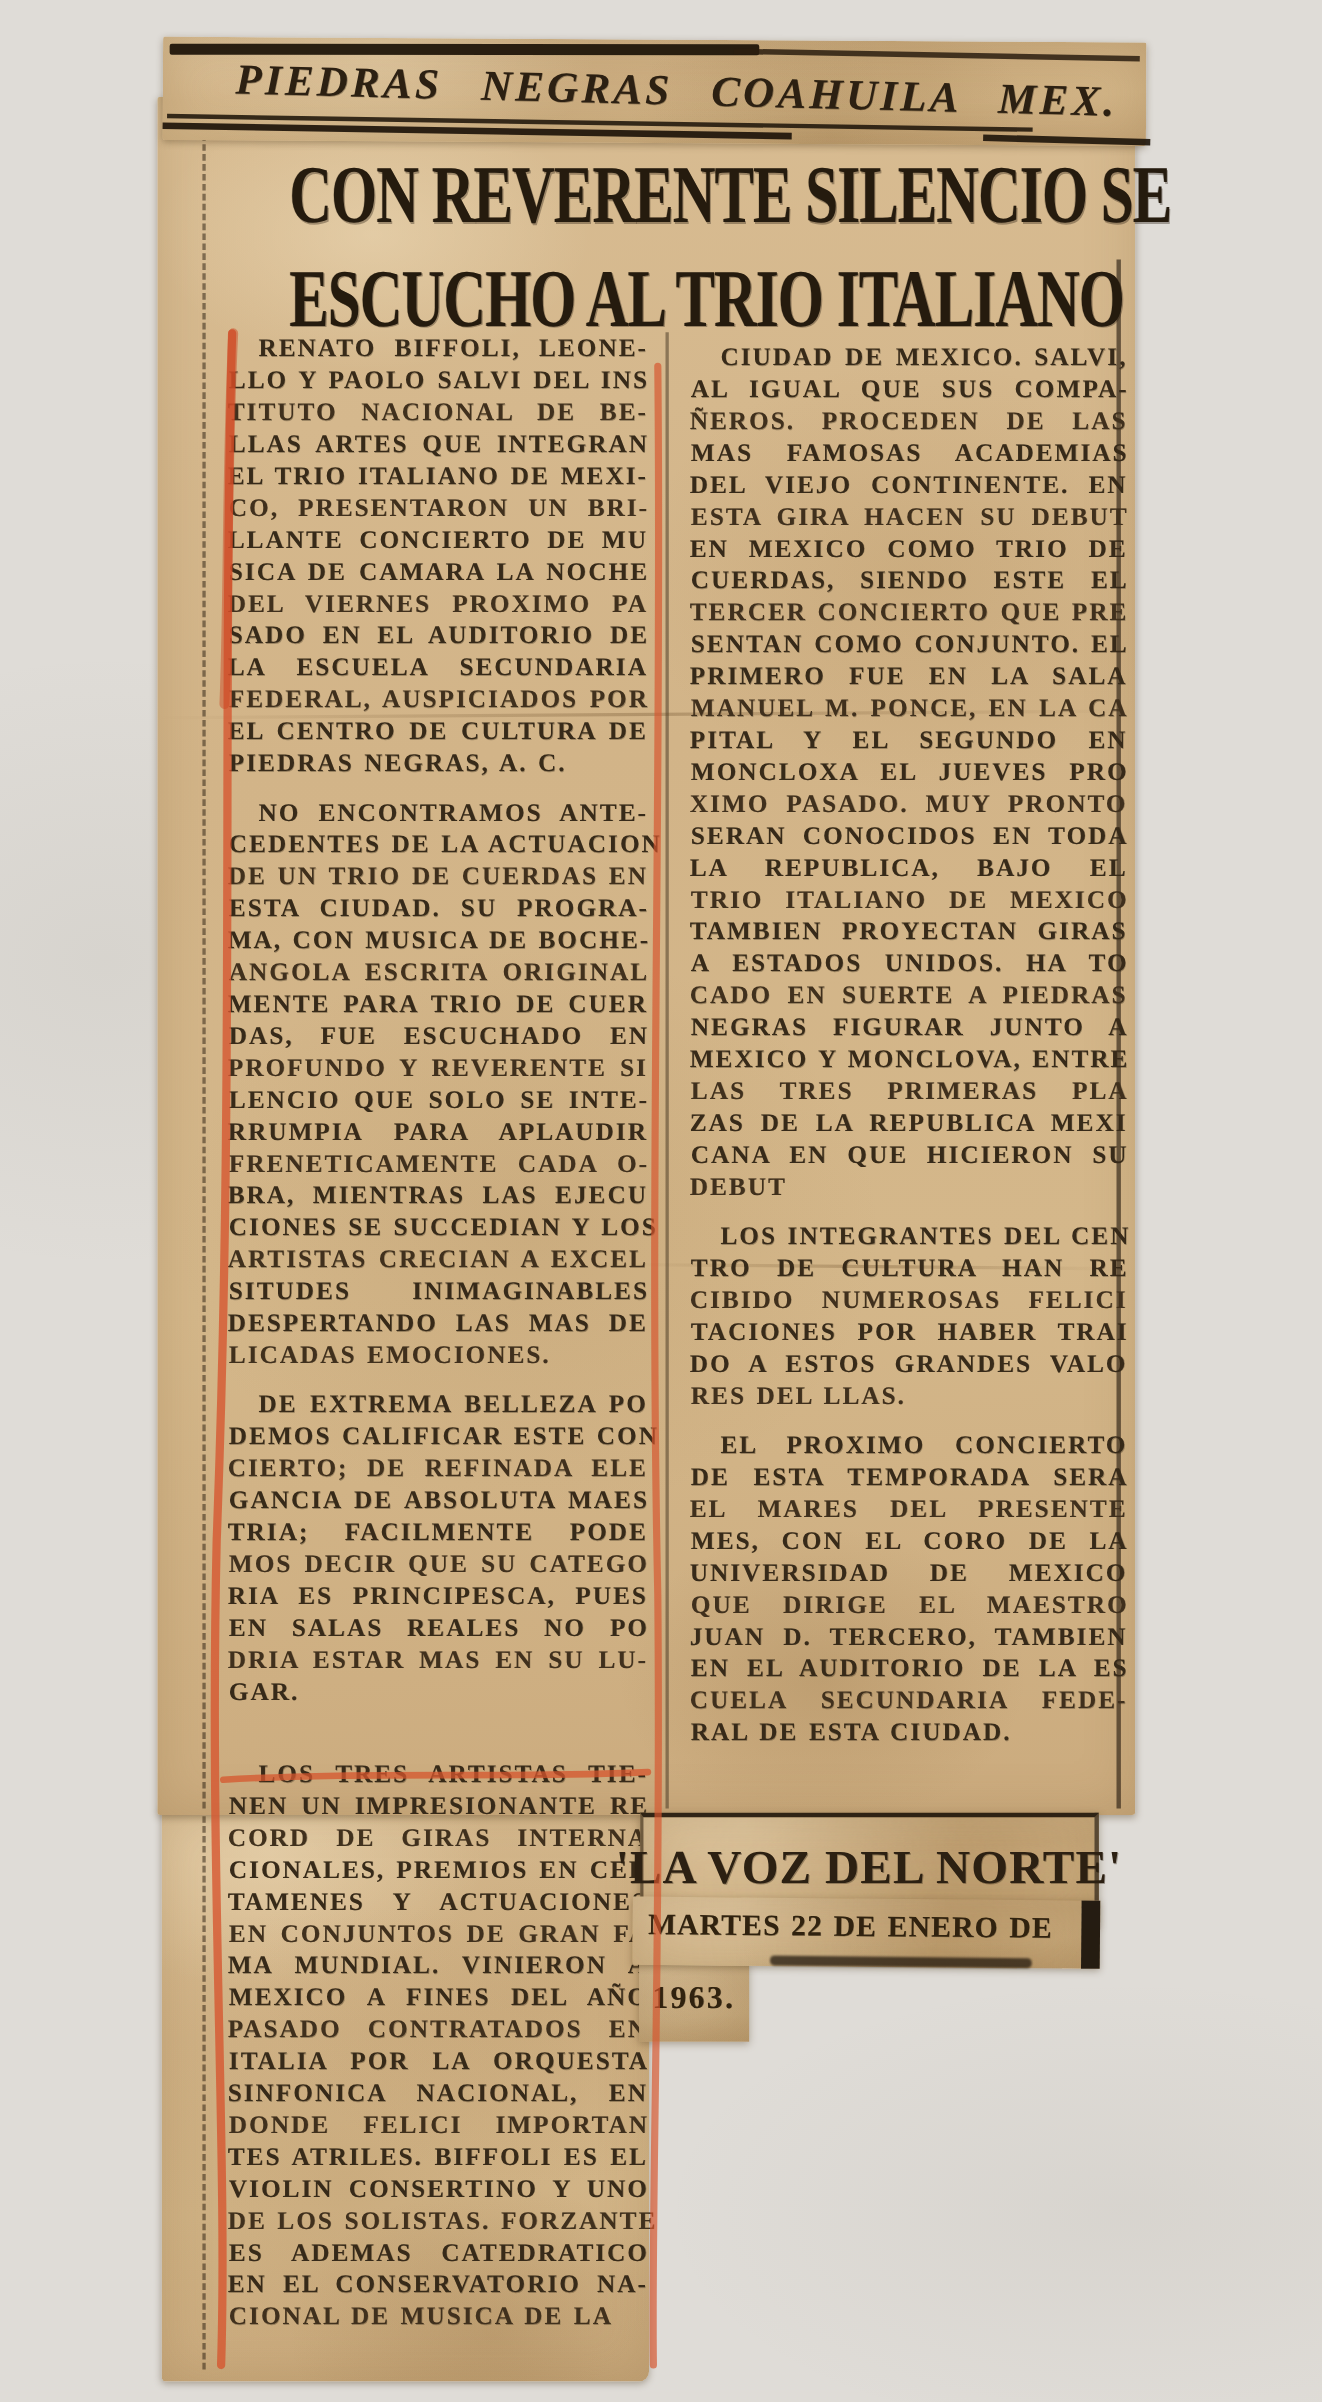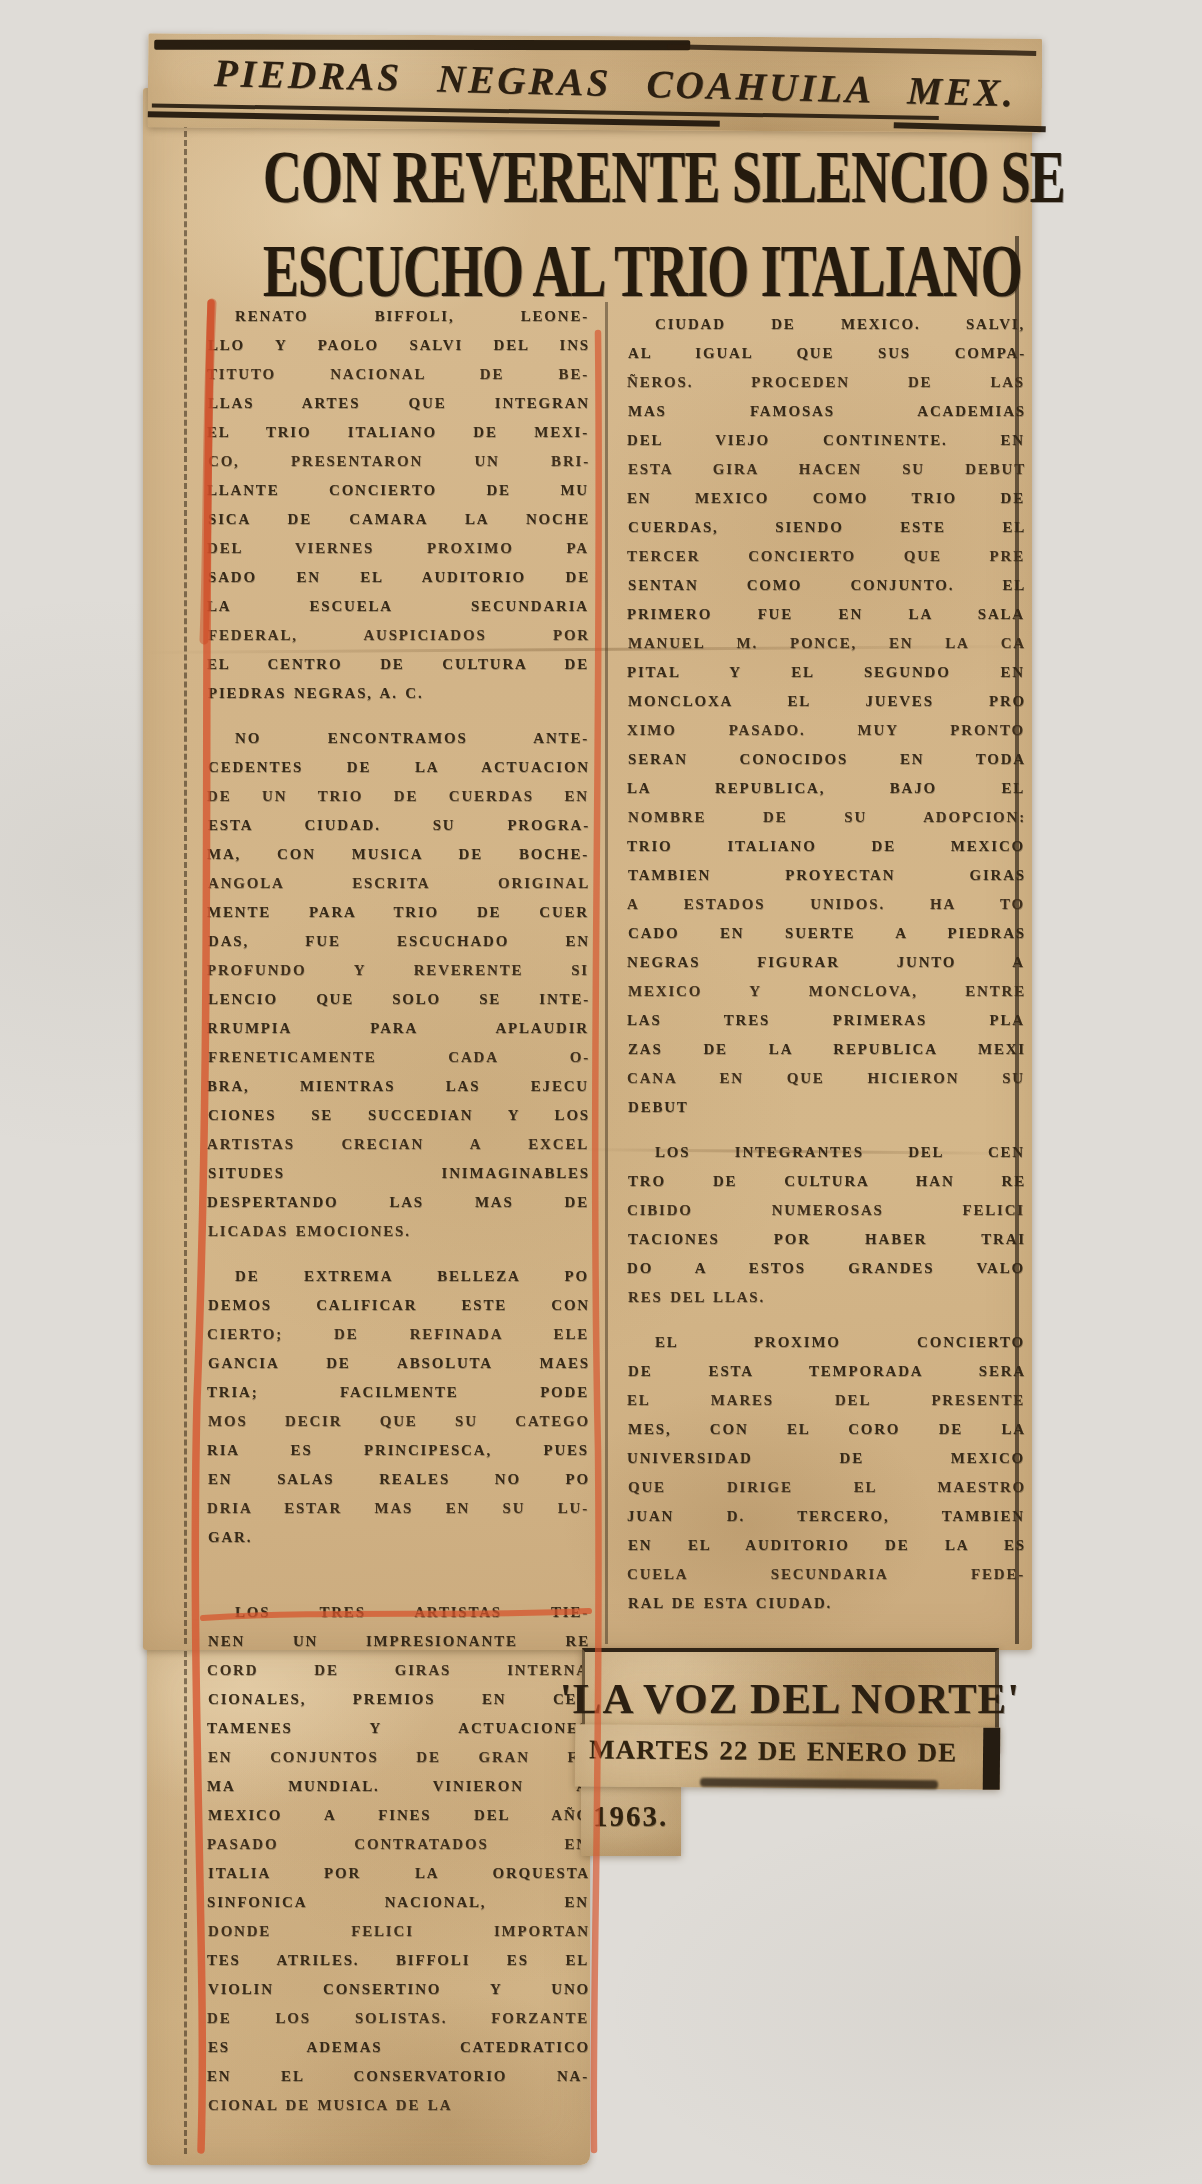--- a/index.html
+++ b/index.html
@@ -48,21 +48,21 @@
   .crease{position:absolute;height:3px;pointer-events:none;
     background:linear-gradient(90deg,transparent,rgba(90,60,25,.28),transparent);}
   
   .hl-line{position:absolute;left:120px;width:748px;white-space:nowrap;
     font-weight:700;font-size:54px;letter-spacing:-1px;line-height:54px;
     text-align:justify;text-align-last:justify;color:#251b0e;
     transform:scaleY(1.38);transform-origin:top left;
     text-shadow:1px 1px 0 rgba(37,27,14,.35), -0.5px 0 0 rgba(37,27,14,.25);}
   .hl1{top:52px;} .hl2{top:146px;}
   
-  .col{position:absolute;font-size:15px;font-weight:700;line-height:29px;
+  .col{position:absolute;font-size:23px;font-weight:700;line-height:29px;
     letter-spacing:1.8px;word-spacing:2px;color:#372a19;
     text-shadow:.5px .5px 0 rgba(55,42,25,.35);}
   .col-left{left:64px;top:214px;width:382px;}
   .col-right{left:484px;top:222px;width:398px;}
   .para{margin:0 0 16px 0;}
   .col-left .para:nth-child(4){margin-top:46px;}
   .line{text-align:justify;text-align-last:justify;white-space:nowrap;}
   .line.last{text-align:left;text-align-last:left;}
   .line.first{padding-left:28px;}
   .line:nth-child(2n){transform:translateX(1px);}
@@ -185,21 +185,20 @@
           <div class="line">CUERDAS, SIENDO ESTE EL</div>
           <div class="line">TERCER CONCIERTO QUE PRE</div>
           <div class="line">SENTAN COMO CONJUNTO. EL</div>
           <div class="line">PRIMERO FUE EN LA SALA</div>
           <div class="line">MANUEL M. PONCE, EN LA CA</div>
           <div class="line">PITAL Y EL SEGUNDO EN</div>
           <div class="line">MONCLOXA EL JUEVES PRO</div>
           <div class="line">XIMO PASADO. MUY PRONTO</div>
           <div class="line">SERAN CONOCIDOS EN TODA</div>
           <div class="line">LA REPUBLICA, BAJO EL</div>
-          <div class="line">NOMBRE DE SU ADOPCION:</div>
           <div class="line">TRIO ITALIANO DE MEXICO</div>
           <div class="line">TAMBIEN PROYECTAN GIRAS</div>
           <div class="line">A ESTADOS UNIDOS. HA TO</div>
           <div class="line">CADO EN SUERTE A PIEDRAS</div>
           <div class="line">NEGRAS FIGURAR JUNTO A</div>
           <div class="line">MEXICO Y MONCLOVA, ENTRE</div>
           <div class="line">LAS TRES PRIMERAS PLA</div>
           <div class="line">ZAS DE LA REPUBLICA MEXI</div>
           <div class="line">CANA EN QUE HICIERON SU</div>
           <div class="line last">DEBUT</div>

